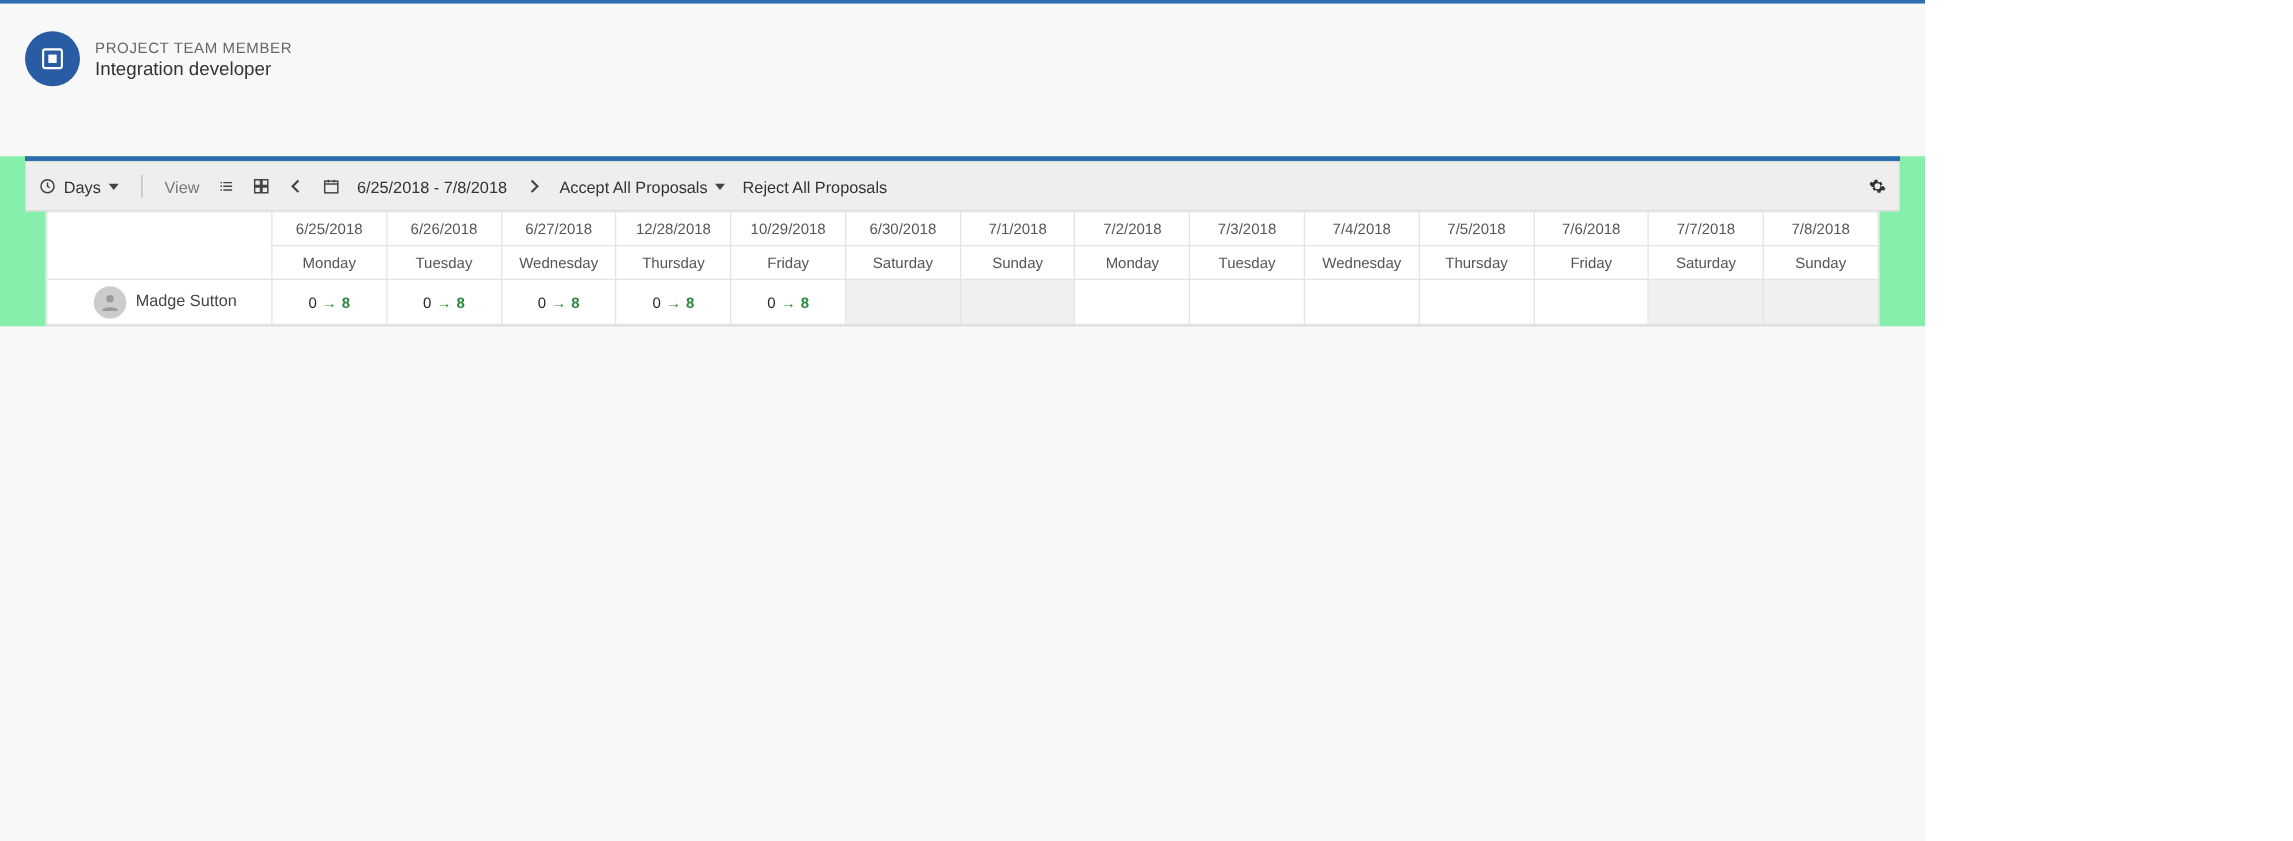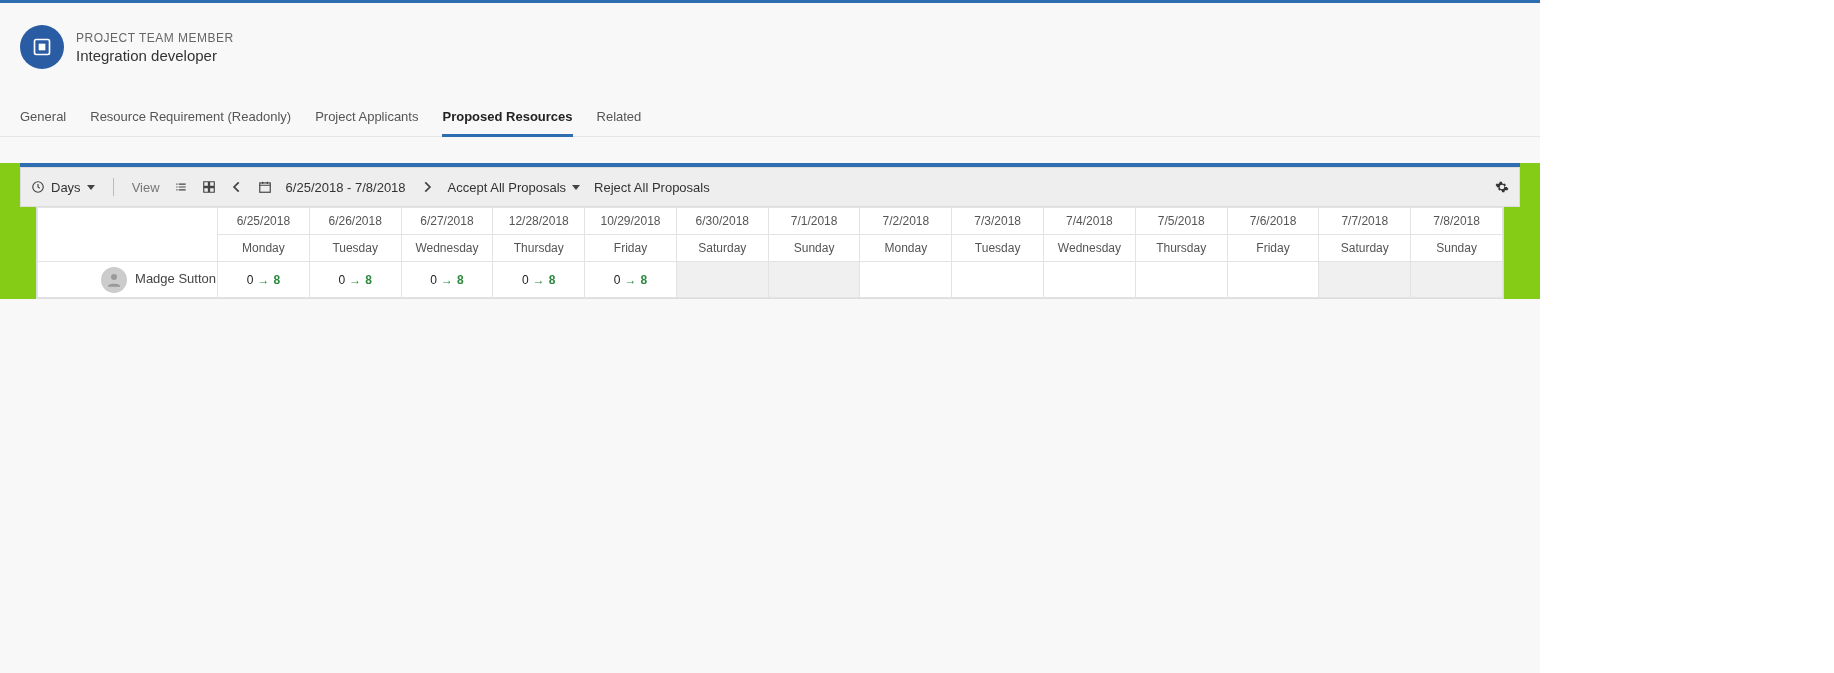--- a/index.html
+++ b/index.html
@@ -13,40 +13,40 @@
   .header-text .breadcrumb { font-size:12px; color:#666; letter-spacing:0.5px; }
   .header-text .title { font-size:15px; color:#333; font-weight:400; margin-top:2px; }
 
   
   .tabs { display:flex; gap:24px; padding:0 20px; background:#f8f8f8; border-bottom:1px solid #e5e5e5; }
   .tab { padding:10px 0 12px 0; font-size:13px; color:#555; cursor:pointer; position:relative; }
   .tab.active { font-weight:600; color:#222; }
   .tab.active::after { content:""; position:absolute; left:0; right:0; bottom:-1px; height:3px; background:#2e6db0; }
 
   
-  .content { padding:0; background:#84cc16; }
+  .content { padding:0; background:#86efac; }
   .thick-bar { height:4px; background:#2e6db0; margin:26px 20px 0 20px; }
 
   
   .toolbar { display:flex; align-items:center; height:40px; margin:0 20px; background:#eeeeee; border:1px solid #ddd; padding:0 10px; gap:14px; font-size:13px; color:#333; }
   .toolbar .item { display:flex; align-items:center; gap:6px; cursor:pointer; }
   .toolbar .sep { width:1px; height:18px; background:#bbb; margin:0 4px; }
   .toolbar svg { width:14px; height:14px; fill:#444; }
   .caret { width:0; height:0; border-left:4px solid transparent; border-right:4px solid transparent; border-top:5px solid #444; }
   .spacer { flex:1; }
 
   
   .grid-wrap { margin:0 36px; background:#fff; border:1px solid #ddd; border-top:none; }
   table.grid { border-collapse:collapse; width:100%; table-layout:fixed; }
   .grid th, .grid td { border:1px solid #e3e3e3; font-size:12px; text-align:center; vertical-align:middle; }
   .grid thead th { background:#fff; font-weight:400; color:#555; padding:6px 4px; }
   .grid thead tr.dates th { height:24px; }
   .grid thead tr.days th { height:22px; }
   .grid td { height:36px; }
-  .grid .rescol { width:180px; text-align:right; padding-left:10px; }
+  .grid .rescol { width:180px; text-align:center; padding-left:10px; }
   .grid .rescol .avatar { width:26px; height:26px; border-radius:50%; background:#ccc; display:inline-flex; align-items:center; justify-content:center; vertical-align:middle; margin-right:8px; }
   .grid .rescol .avatar svg { width:18px; height:18px; fill:#9a9a9a; }
   .grid .rescol .name { color:#444; font-size:13px; }
   .cell-disabled { background:#f0f0f0; }
   .nowrap { white-space:nowrap; }
   .v0 { color:#222; margin-right:4px; }
   .arrow { color:#2b8a3e; font-weight:600; margin-right:4px; }
   .v8 { color:#2b8a3e; font-weight:600; }
   .view-label { color:#777; }
 </style>
@@ -61,27 +61,20 @@
           <rect x="3" y="3" width="18" height="18" rx="2" ry="2" fill="none" stroke="#fff" stroke-width="2"></rect>
           <rect x="8" y="8" width="8" height="8" fill="#fff"></rect>
         </svg>
     </div>
     <div class="header-text">
       <div class="breadcrumb">PROJECT TEAM MEMBER</div>
       <div class="title">Integration developer</div>
     </div>
   </div>
 
-  <div class="tabs" id="tabs">
-      <div class="tab">General</div>
-      <div class="tab">Resource Requirement (Readonly)</div>
-      <div class="tab">Project Applicants</div>
-      <div class="tab active">Proposed Resources</div>
-      <div class="tab">Related</div>
-    </div>
 
   <div class="content">
     <div class="thick-bar"></div>
 
     <div class="toolbar">
       <div class="item">
         <svg viewBox="0 0 24 24">
             <circle cx="12" cy="12" r="9" fill="none" stroke="#444" stroke-width="2"></circle>
             <path d="M12 7v5l3 2" fill="none" stroke="#444" stroke-width="2"></path>
           </svg>

